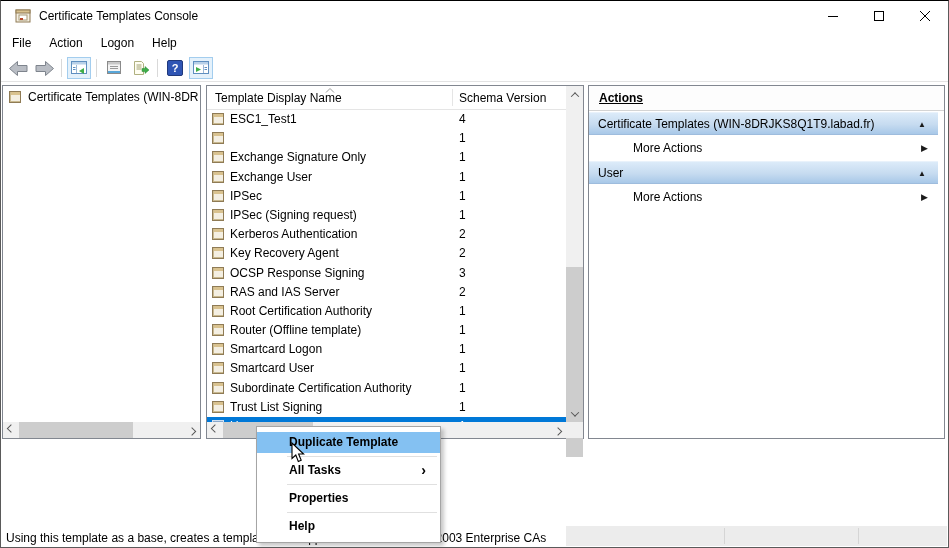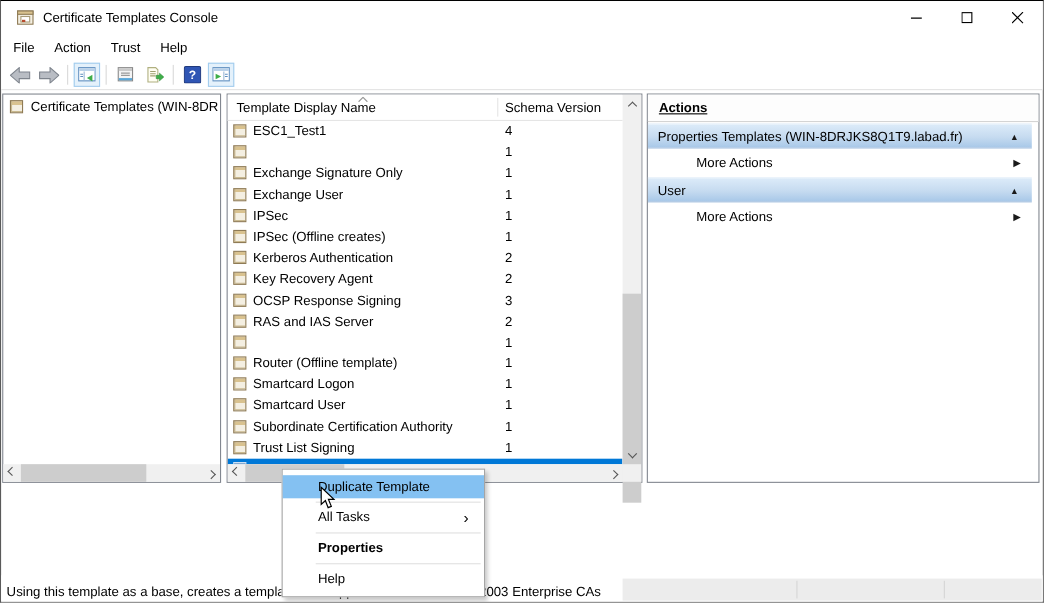--- a/index.html
+++ b/index.html
@@ -69,21 +69,21 @@
   .act-item { position:relative; height:24px; line-height:24px; padding-left:44px; margin:1px 0; }
   .act-item .sub { position:absolute; right:10px; top:0; font-size:9px; line-height:24px; color:#1a1a1a; }
   
   .statusbar { position:absolute; left:0; top:522px; right:0; bottom:0; background:#fff; }
   .status-text { position:absolute; left:5px; top:8px; white-space:nowrap; }
   .status-gray { position:absolute; left:565px; right:1px; top:3px; bottom:1px; background:#ececec; }
   .status-div { position:absolute; top:2px; bottom:2px; width:1px; background:#d5d5d5; }
   
   .context-menu { position:absolute; left:255px; top:425px; width:185px; height:117px; background:#fff;
     border:1px solid #a5a5a5; box-shadow:3px 3px 4px rgba(0,0,0,0.22); z-index:50; padding-top:5px; }
-  .cm-item { position:relative; height:21px; line-height:21px; padding-left:32px; white-space:nowrap; }
+  .cm-item { position:relative; height:21px; line-height:21px; padding-left:32px; white-space:nowrap;font-weight:bold; }
   .cm-item.highlight { background:#84c1f2; }
   .cm-item.bold { font-weight:bold; }
   .cm-item .sub-arrow { position:absolute; right:14px; top:0; font-size:14px; line-height:20px; }
   .cm-sep { height:1px; background:#e0e0e0; margin:3px 3px 3px 30px; }
   
   .cursor { position:absolute; left:290px; top:441px; z-index:99; }
 </style>
 </head>
 <body>
 
@@ -112,21 +112,21 @@
         <svg width="11" height="11" viewBox="0 0 11 11">
             <path d="M0,0 L10,10 M10,0 L0,10" stroke="#000" stroke-width="1"></path>
           </svg>
       </div>
     </div>
   </div>
 
   <div class="menubar" id="menubar">
       <span class="menu-item">File</span>
       <span class="menu-item">Action</span>
-      <span class="menu-item">Trust</span>
+      <span class="menu-item">Logon</span>
       <span class="menu-item">Help</span>
     </div>
 
   <div class="toolbar">
     <div class="tb-btn">
       <svg width="19" height="15" viewBox="0 0 19 15">
           <polygon points="8.5,0.5 8.5,4.5 18,4.5 18,10.5 8.5,10.5 8.5,14.5 0.5,7.5" fill="#b9bdc4" stroke="#7e848d"></polygon>
         </svg>
     </div>
     <div class="tb-btn">
@@ -228,21 +228,21 @@
           <span class="row-name">Exchange User</span>
           <span class="row-ver">1</span>
         </div>
         <div class="row">
           <span class="row-icon tpl-icon"></span>
           <span class="row-name">IPSec</span>
           <span class="row-ver">1</span>
         </div>
         <div class="row">
           <span class="row-icon tpl-icon"></span>
-          <span class="row-name">IPSec (Offline creates)</span>
+          <span class="row-name">IPSec (Signing request)</span>
           <span class="row-ver">1</span>
         </div>
         <div class="row">
           <span class="row-icon tpl-icon"></span>
           <span class="row-name">Kerberos Authentication</span>
           <span class="row-ver">2</span>
         </div>
         <div class="row">
           <span class="row-icon tpl-icon"></span>
           <span class="row-name">Key Recovery Agent</span>
@@ -253,20 +253,21 @@
           <span class="row-name">OCSP Response Signing</span>
           <span class="row-ver">3</span>
         </div>
         <div class="row">
           <span class="row-icon tpl-icon"></span>
           <span class="row-name">RAS and IAS Server</span>
           <span class="row-ver">2</span>
         </div>
         <div class="row">
           <span class="row-icon tpl-icon"></span>
+          <span class="row-name">Root Certification Authority</span>
           <span class="row-ver">1</span>
         </div>
         <div class="row">
           <span class="row-icon tpl-icon"></span>
           <span class="row-name">Router (Offline template)</span>
           <span class="row-ver">1</span>
         </div>
         <div class="row">
           <span class="row-icon tpl-icon"></span>
           <span class="row-name">Smartcard Logon</span>
@@ -325,21 +326,21 @@
       <div class="arrow" style="right:0;">
           <span class="chev right"></span>
         </div>
     </div>
     <div class="corner"></div>
   </div>
 
   <div class="panel actions-panel">
     <div class="actions-title">Actions</div>
     <div class="actions-body" id="actions-body">
-        <div class="act-section-hdr"><span>Properties Templates (WIN-8DRJKS8Q1T9.labad.fr)</span><span class="collapse">▲</span></div>
+        <div class="act-section-hdr"><span>Certificate Templates (WIN-8DRJKS8Q1T9.labad.fr)</span><span class="collapse">▲</span></div>
         <div class="act-item"><span>More Actions</span><span class="sub">▶</span></div>
         <div class="act-section-hdr"><span>User</span><span class="collapse">▲</span></div>
         <div class="act-item"><span>More Actions</span><span class="sub">▶</span></div>
       </div>
   </div>
 
   <div class="statusbar">
     <span class="status-text">Using this template as a base, creates a template that supports Windows Server 2003 Enterprise CAs</span>
     <div class="status-gray">
       <div class="status-div" style="left:158px;"></div>

